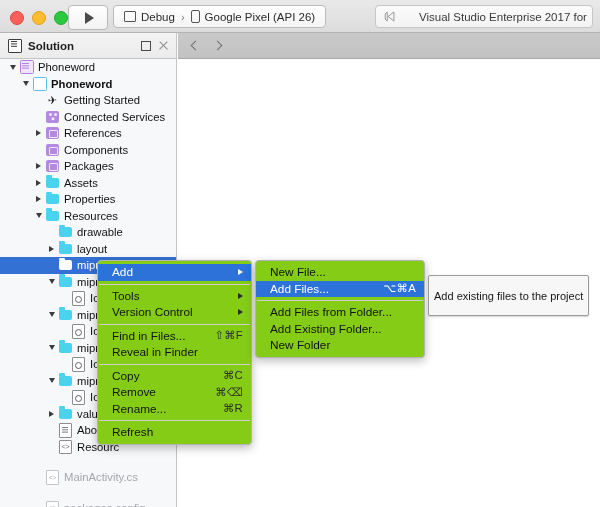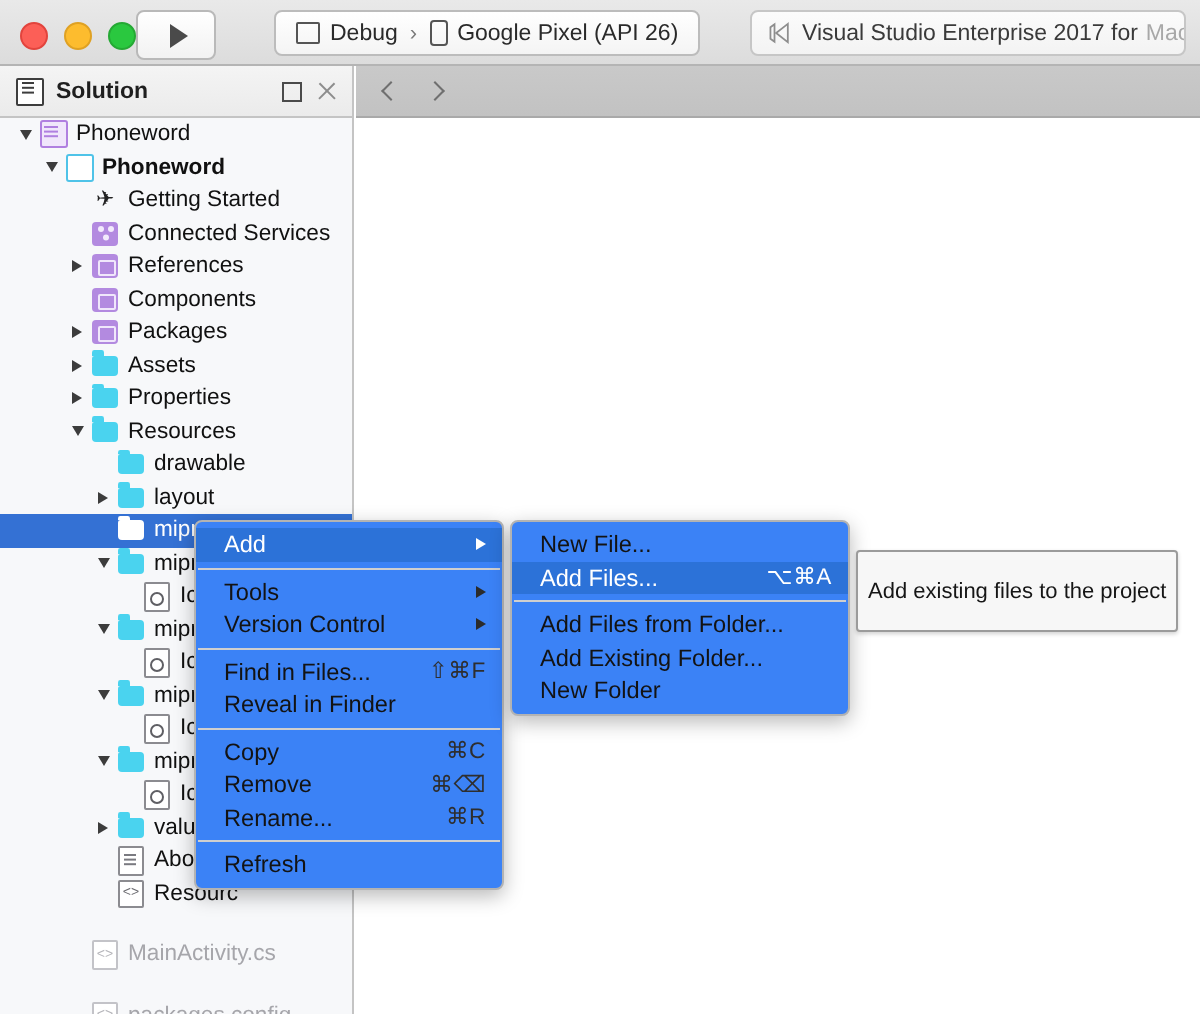--- a/index.html
+++ b/index.html
@@ -50,41 +50,41 @@
   }
 
   .config-box {
     position: absolute; left: 113px; top: 5px;
     height: 23px; padding: 0 10px;
     background: linear-gradient(to bottom, #ffffff 0%, #f4f4f4 100%);
     border: 1px solid #bcbcbc;
     border-radius: 4px;
     display: flex; align-items: center; gap: 5px;
     box-sizing: border-box;
-    font-size: 11.5px; color: #2a2a2a; margin-left: 24px;
+    font-size: 11.5px; color: #2a2a2a;
   }
   .icon-sq {
     width: 10px; height: 9px;
     border: 1.4px solid #555; border-radius: 1px;
     display: inline-block;
   }
   .icon-phone {
     width: 7px; height: 11px;
     border: 1.3px solid #555; border-radius: 2px;
     display: inline-block;
   }
   .crumb-sep { color: #7a7a7a; font-size: 11px; margin: 0 1px; }
 
   .status-box {
     position: absolute; left: 375px; top: 5px;
     width: 218px; height: 23px;
     background: linear-gradient(to bottom, #fbfbfb 0%, #f3f3f3 100%);
     border: 1px solid #c6c6c6;
     border-radius: 4px;
-    display: flex; align-items: center; gap: 4px;
+    display: flex; align-items: center; gap: 22px;
     padding: 0 8px;
     box-sizing: border-box;
     overflow: hidden;
   }
   .vs-glyph { width: 13px; height: 13px; flex: none; }
   .status-main { font-size: 11.5px; color: #3a3a3a; white-space: nowrap; }
   .status-dim  { font-size: 11.5px; color: #a8a8a8; white-space: nowrap; }
 
   
   .panel-head {
@@ -253,21 +253,21 @@
     content: ""; position: absolute; left: 2px; top: 3px;
     width: 6px; height: 1px; background: #7a7a80;
     box-shadow: 0 2.3px 0 #7a7a80, 0 4.6px 0 #7a7a80;
   }
   .file.dimmed { border-color: #c3c3c8; color: #b5b5ba; }
   .file.dimmed::after { background: #cfcfd4; box-shadow: 0 2.3px 0 #cfcfd4, 0 4.6px 0 #cfcfd4; }
 
   
   .menu {
     position: absolute;
-    background: #3b82f6;
+    background: #84cc16;
     border: 1px solid #b3b3b3;
     border-radius: 4px;
     box-shadow: 0 3px 10px rgba(0,0,0,0.28);
     padding: 3px 0;
     box-sizing: border-box;
     z-index: 40;
   }
   #ctx-menu { left: 97px; top: 260px; width: 155px; }
   #sub-menu { left: 255px; top: 260px; width: 170px; }
 

